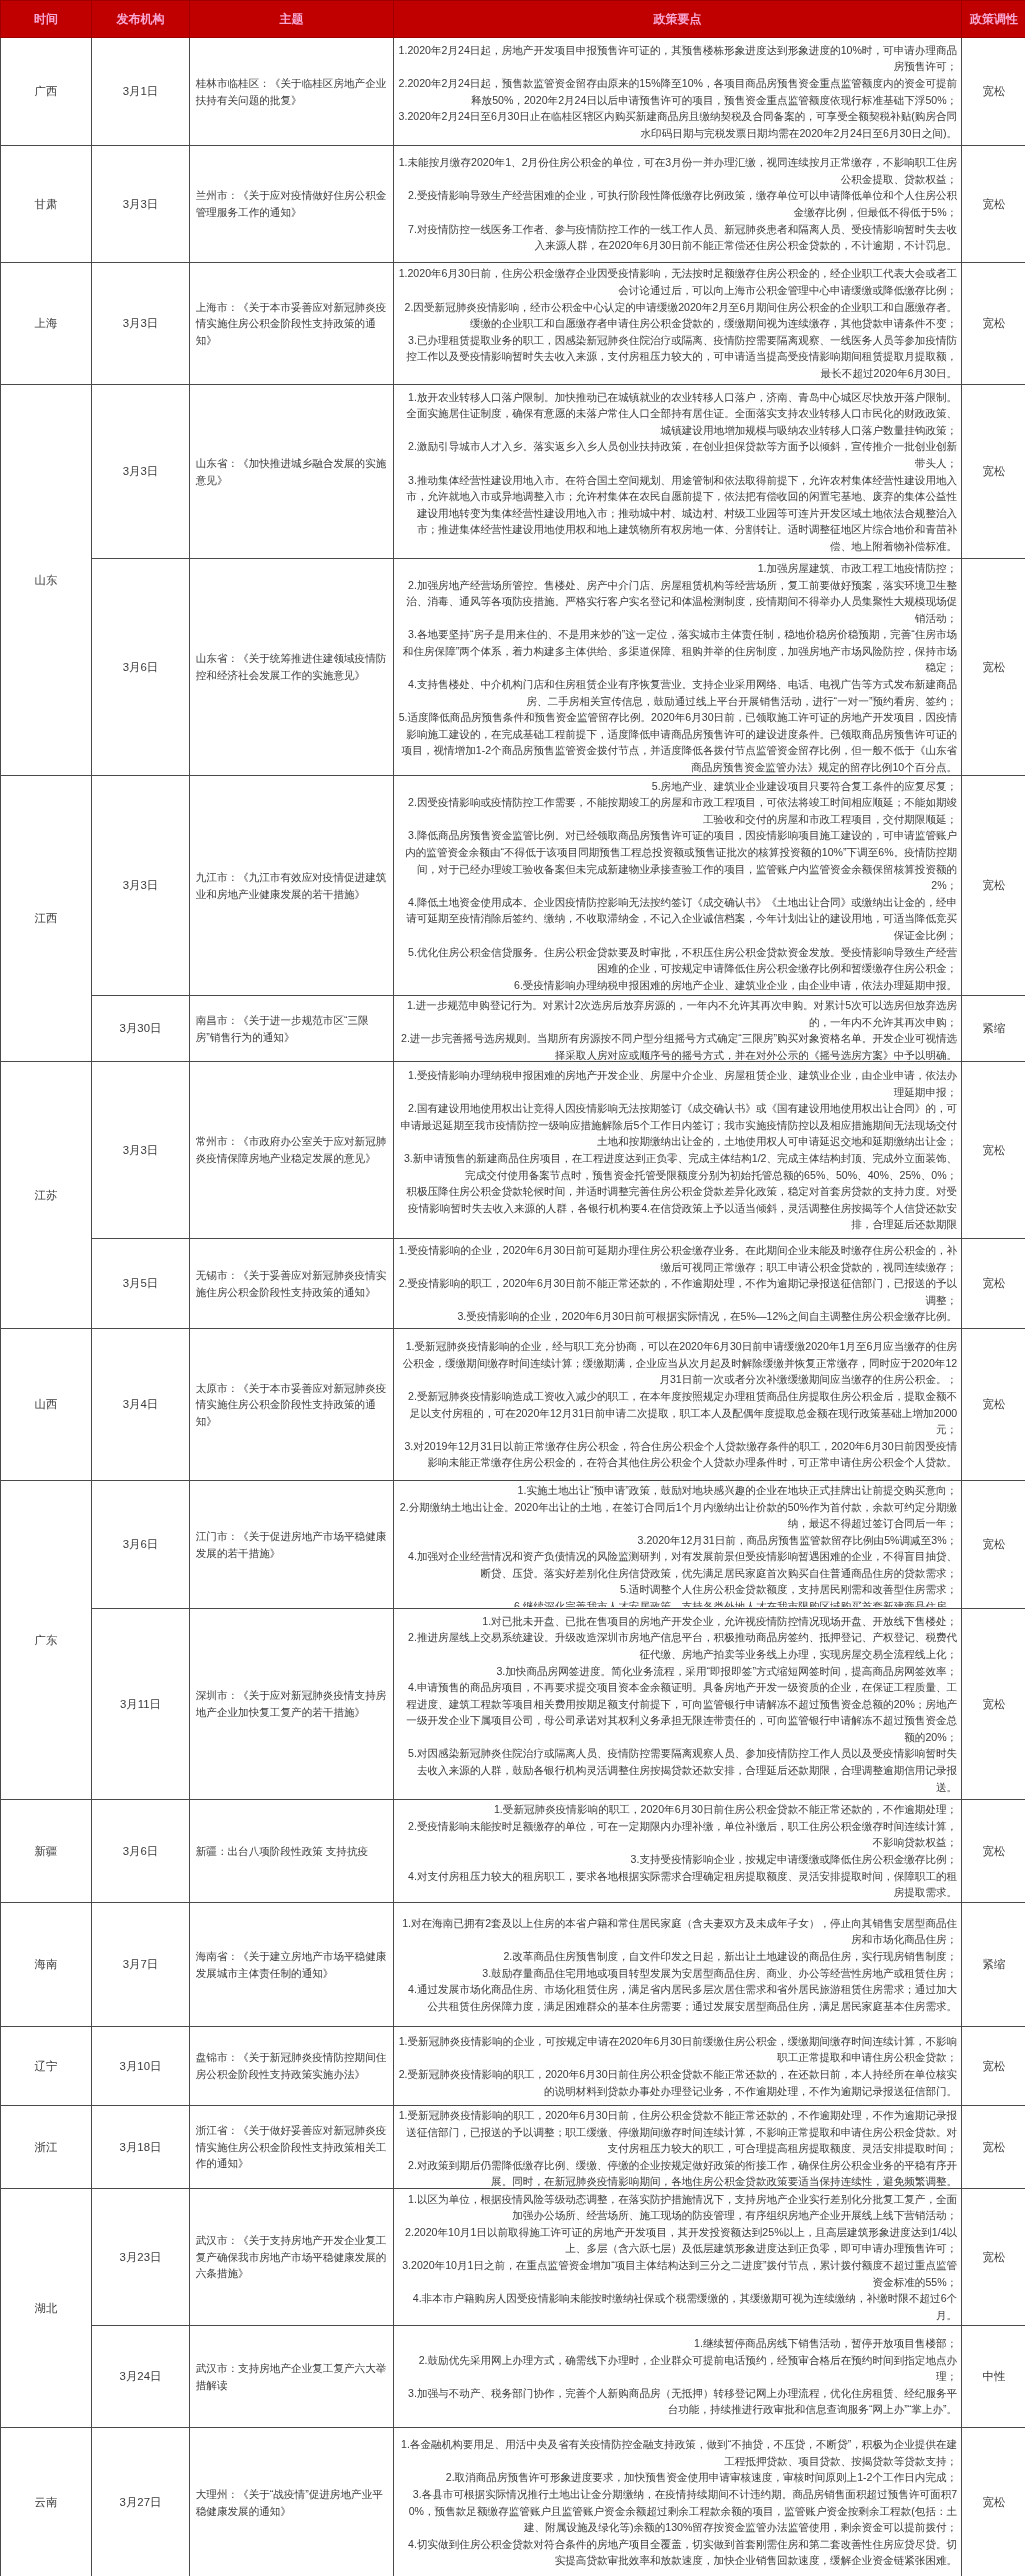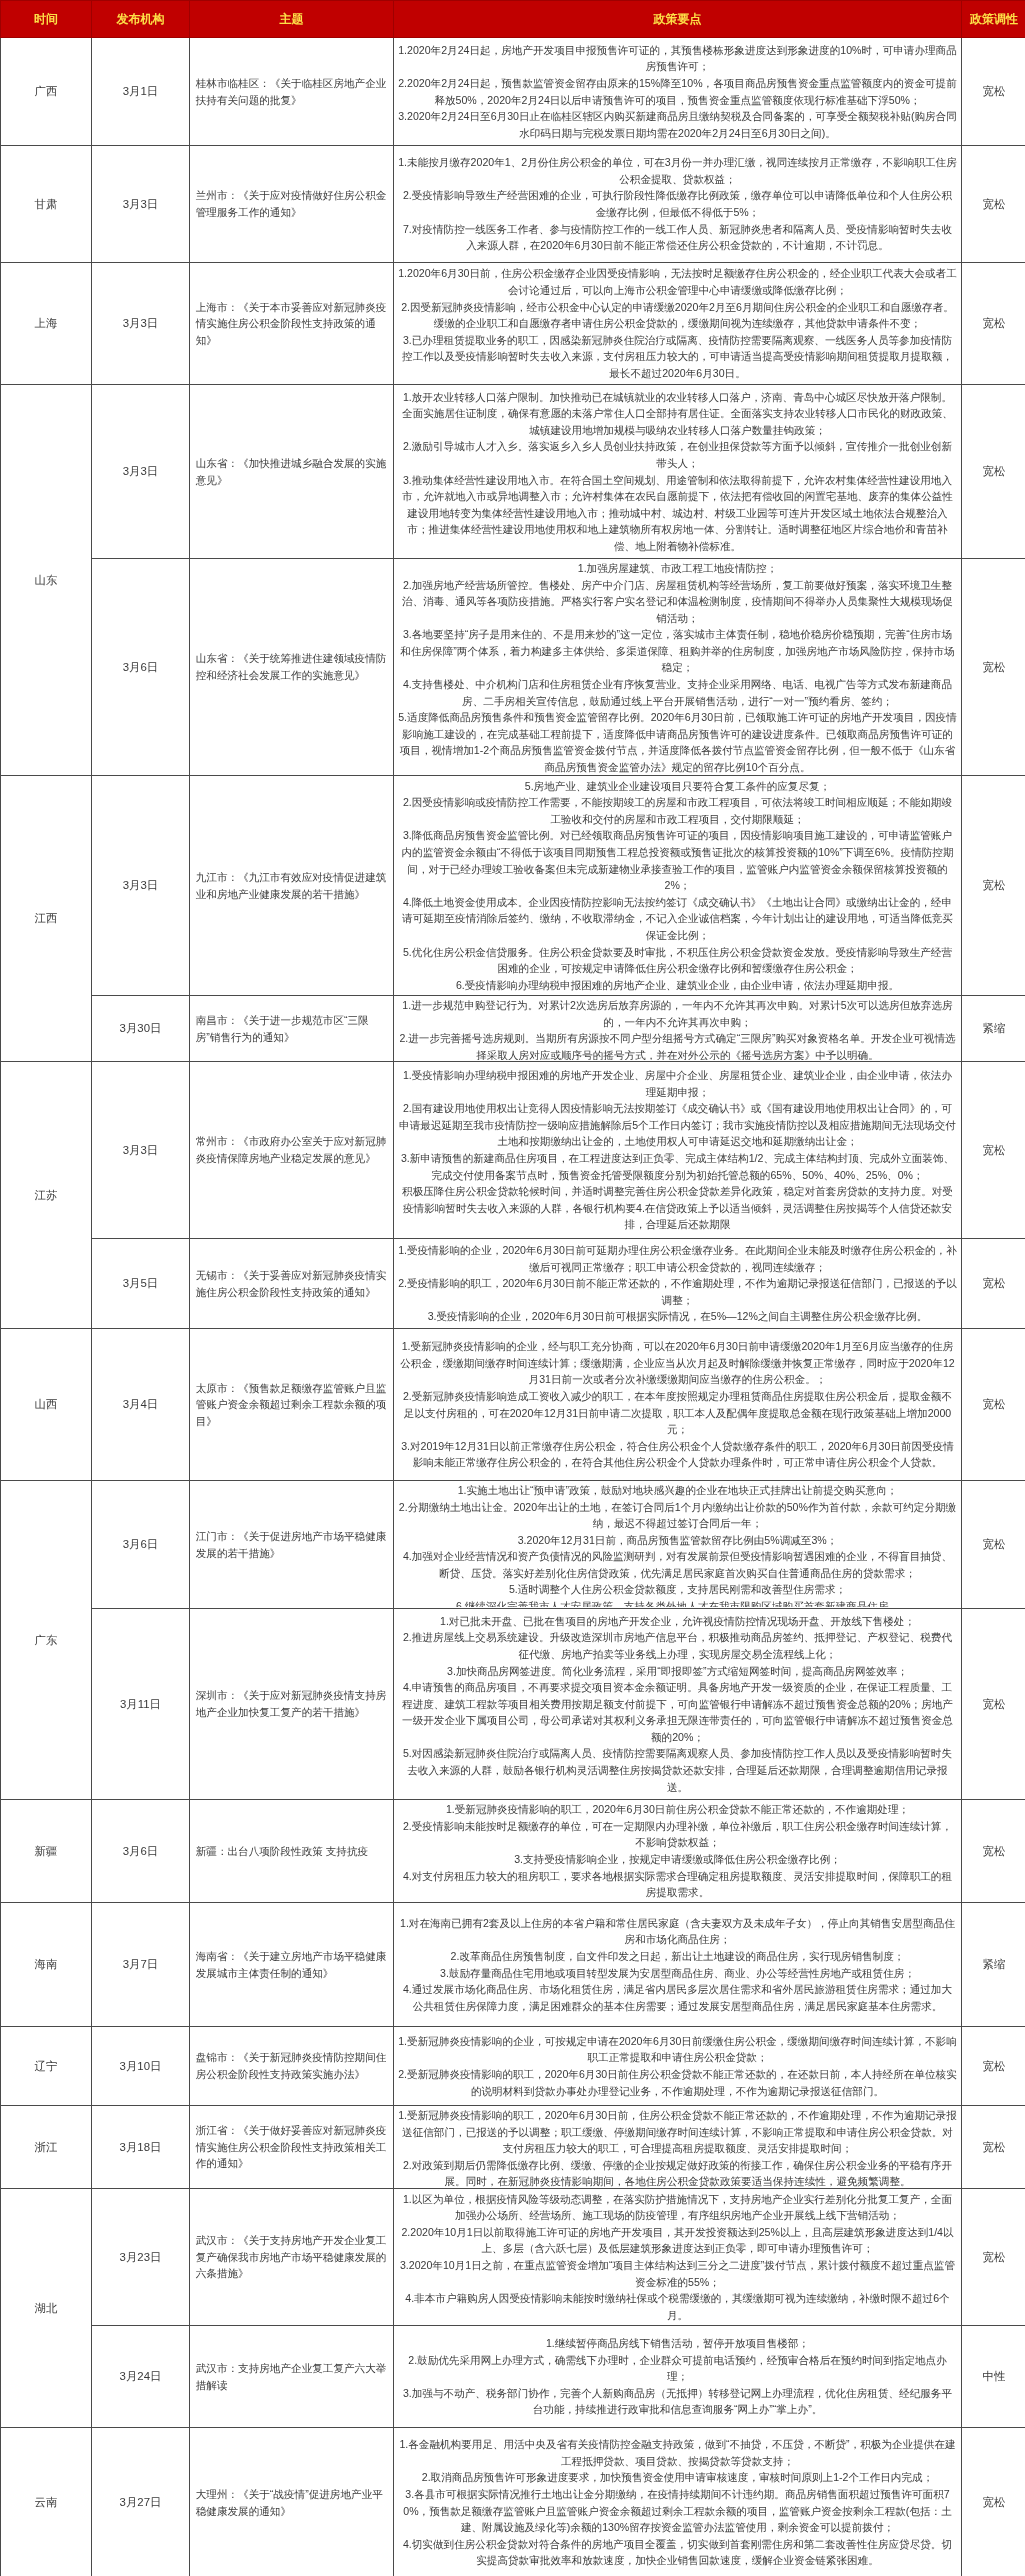--- a/index.html
+++ b/index.html
@@ -4,25 +4,25 @@
 <style>
   html, body { margin: 0; padding: 0; background: #ffffff; }
   body { width: 1025px; height: 2576px; overflow: hidden; font-family: "Liberation Sans", "DejaVu Sans", sans-serif; color: #333333; }
   table.policy { width: 1025px; border-collapse: collapse; table-layout: fixed; }
   table.policy col.c1 { width: 91px; }
   table.policy col.c2 { width: 98px; }
   table.policy col.c3 { width: 204px; }
   table.policy col.c4 { width: 568px; }
   table.policy col.c5 { width: 65px; }
   thead tr { height: 37px; }
-  thead th { background: #c00000; color: #fde047; font-weight: bold; font-size: 12px; border: 0.9px solid #9e0000; text-align: center; vertical-align: middle; padding: 0; }
+  thead th { background: #c00000; color: #f9a8d4; font-weight: bold; font-size: 12px; border: 0.9px solid #9e0000; text-align: center; vertical-align: middle; padding: 0; }
   tbody td { border: 0.9px solid #4a4a4a; vertical-align: middle; padding: 0; font-size: 10.6px; line-height: 16.6px; color: #3a3a3a; }
   td.region, td.date, td.tone { text-align: center; font-size: 11.4px; margin-top: 16px; }
   td.topic { padding: 0 5.7px; }
-  td.points { text-align: center; padding: 0 3.8px; }
+  td.points { text-align: right; padding: 0 3.8px; }
   .pts { max-height: calc(var(--h) - 2.8px); overflow: hidden; }
   .pt { display: block; word-break: break-all; }
 </style>
 </head>
 <body>
 
 <table class="policy">
   <colgroup>
       <col class="c1">
       <col class="c2">
@@ -162,21 +162,21 @@
         <span class="pt">2.受疫情影响的职工，2020年6月30日前不能正常还款的，不作逾期处理，不作为逾期记录报送征信部门，已报送的予以调整；</span>
         <span class="pt">3.受疫情影响的企业，2020年6月30日前可根据实际情况，在5%—12%之间自主调整住房公积金缴存比例。</span>
       </div>
         </td>
       <td class="tone">宽松</td>
     </tr>
 
     <tr style="height:152px;--h:152px">
       <td class="region">山西</td>
       <td class="date">3月4日</td>
-      <td class="topic">太原市：《预售款足额缴存监管账户且监管账户资金余额超过剩余工程款余额的项目》</td>
+      <td class="topic">太原市：《关于本市妥善应对新冠肺炎疫情实施住房公积金阶段性支持政策的通知》</td>
       <td class="points">
           <div class="pts">
         <span class="pt">1.受新冠肺炎疫情影响的企业，经与职工充分协商，可以在2020年6月30日前申请缓缴2020年1月至6月应当缴存的住房公积金，缓缴期间缴存时间连续计算；缓缴期满，企业应当从次月起及时解除缓缴并恢复正常缴存，同时应于2020年12月31日前一次或者分次补缴缓缴期间应当缴存的住房公积金。；</span>
         <span class="pt">2.受新冠肺炎疫情影响造成工资收入减少的职工，在本年度按照规定办理租赁商品住房提取住房公积金后，提取金额不足以支付房租的，可在2020年12月31日前申请二次提取，职工本人及配偶年度提取总金额在现行政策基础上增加2000元；</span>
         <span class="pt">3.对2019年12月31日以前正常缴存住房公积金，符合住房公积金个人贷款缴存条件的职工，2020年6月30日前因受疫情影响未能正常缴存住房公积金的，在符合其他住房公积金个人贷款办理条件时，可正常申请住房公积金个人贷款。</span>
       </div>
         </td>
       <td class="tone">宽松</td>
     </tr>
 

